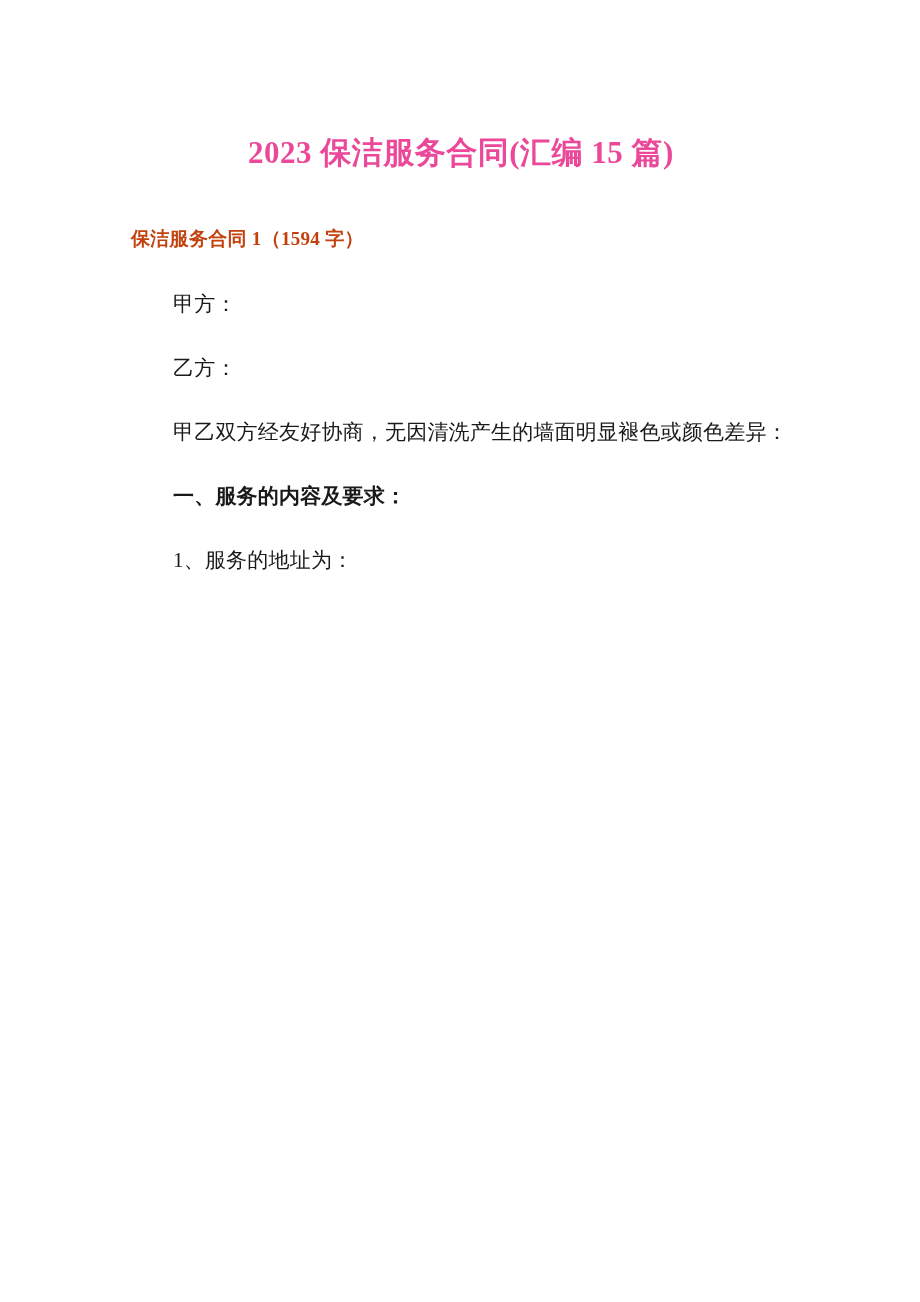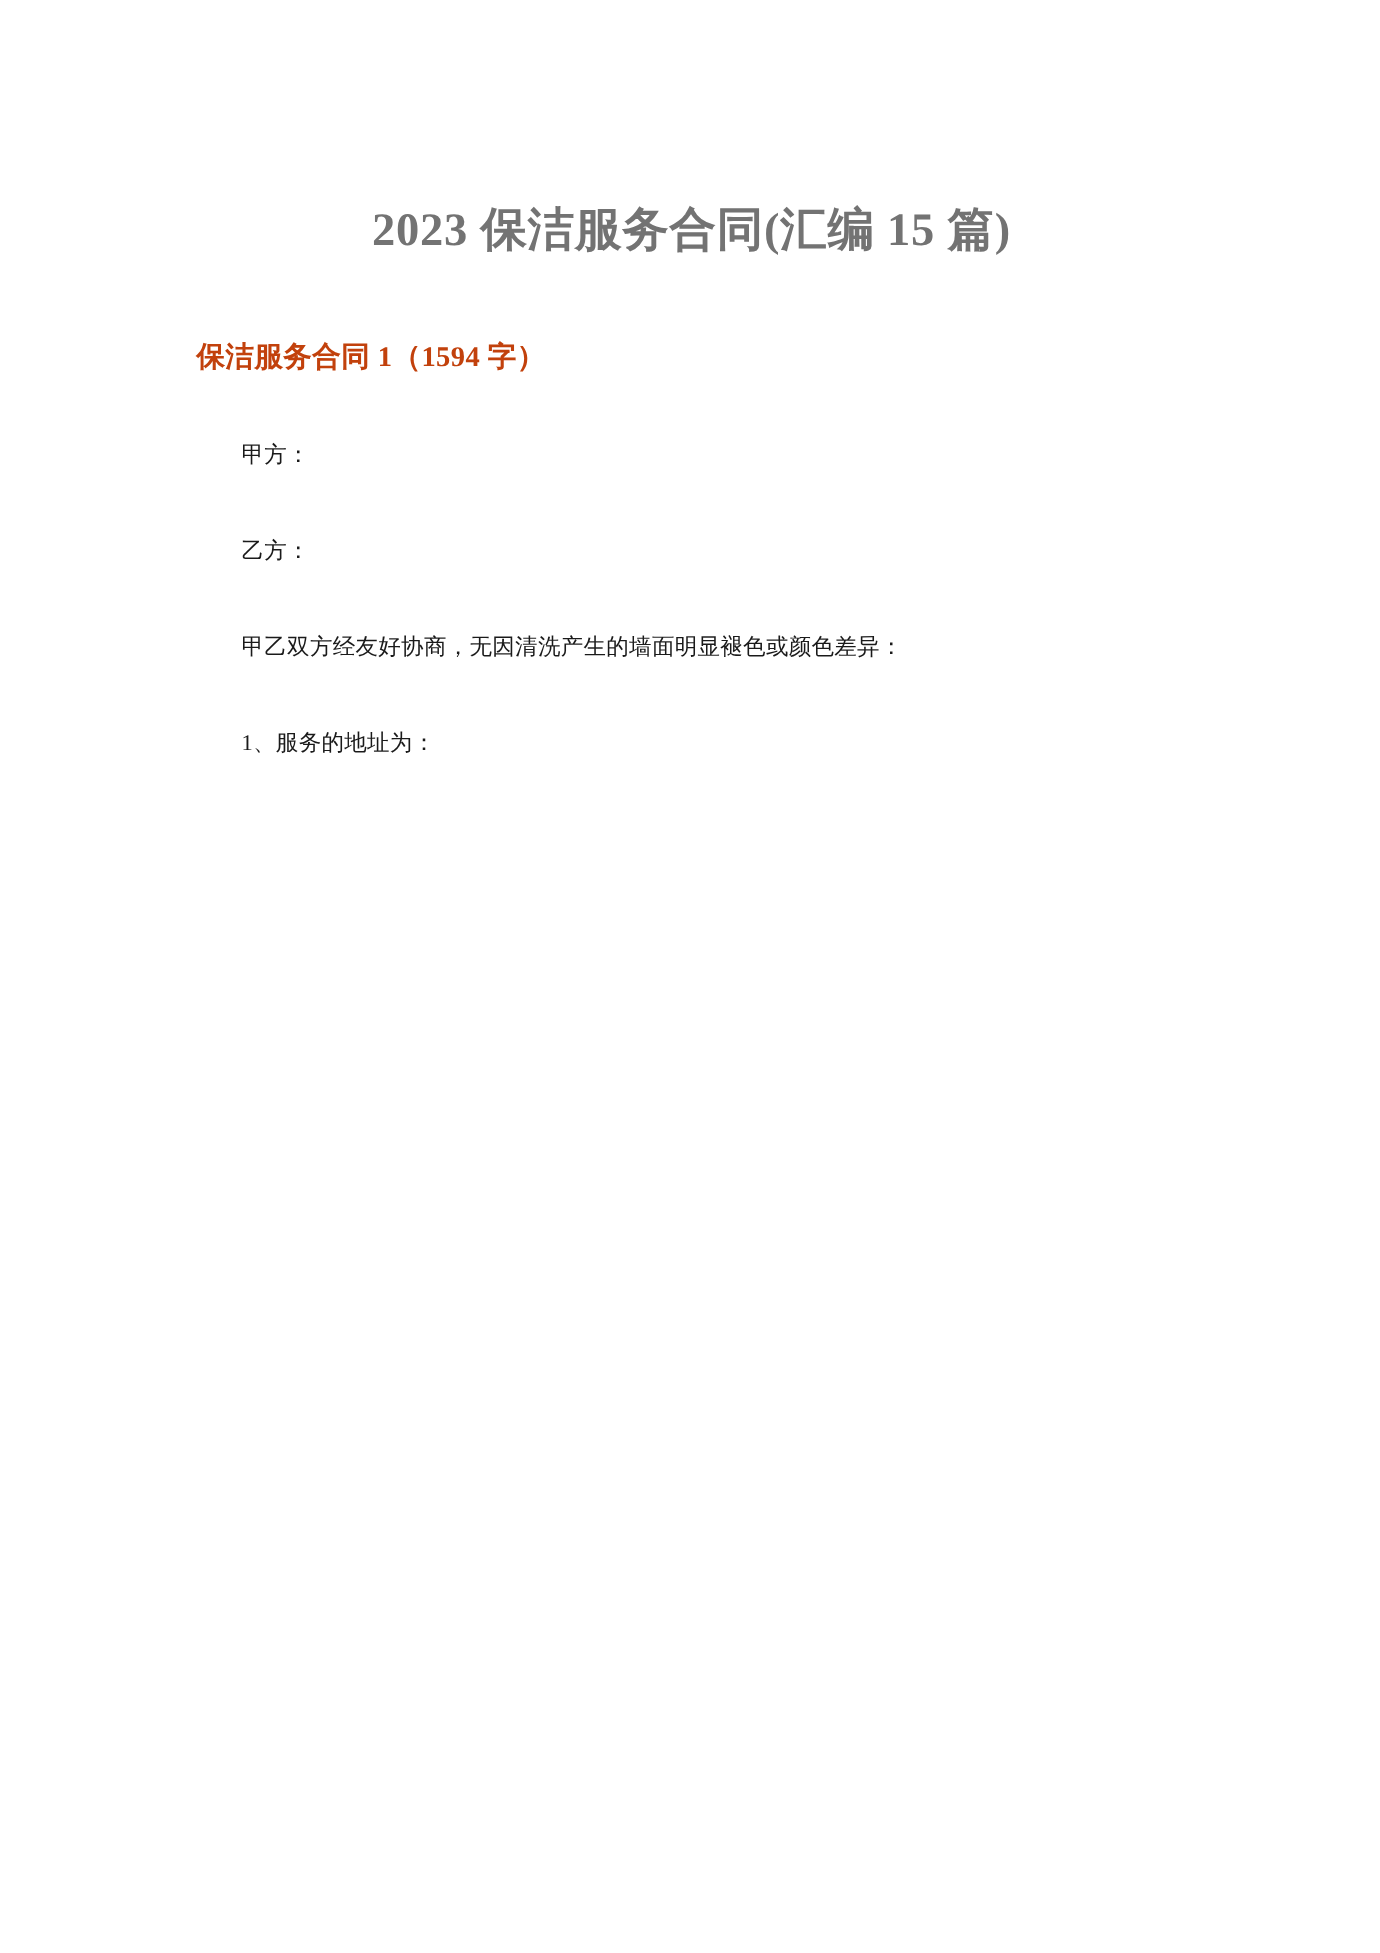--- a/index.html
+++ b/index.html
@@ -32,21 +32,21 @@
     width: 660px;
   }
 
   
   .doc-title {
     margin: 0;
     padding: 0;
     text-align: center;
     font-size: 31px;
     font-weight: bold;
-    color: #737373;
+    color: #ec4899;
     line-height: 1.3;
     letter-spacing: 0.5px;
     padding-top: 133px;
     white-space: nowrap;
   }
 
   
   .sub-heading {
     margin: 0;
     padding: 0;
@@ -56,21 +56,21 @@
     line-height: 1.4;
     text-align: left;
     padding-top: 53px;
     letter-spacing: 0.3px;
   }
 
   
   .para {
     margin: 0;
     padding: 0;
-    font-size: 15px;
+    font-size: 21px;
     line-height: 45px;
     text-align: justify;
     text-justify: inter-ideograph;
     text-indent: 2em;
     color: #1a1a1a;
     letter-spacing: 0.2px;
   }
   .para.first { padding-top: 29px; }
   .para.gap   { padding-top: 19px; }
 
@@ -87,19 +87,20 @@
     <h1 class="doc-title">2023 保洁服务合同(汇编 15 篇)</h1>
 
     <h2 class="sub-heading">保洁服务合同 1（1594 字）</h2>
 
     <p class="para first">甲方：</p>
 
     <p class="para gap">乙方：</p>
 
     <p class="para gap">甲乙双方经友好协商，无因清洗产生的墙面明显褪色或颜色差异：</p>
 
+    <p class="para gap bold">一、服务的内容及要求：</p>
 
     <p class="para gap">1、服务的地址为：</p>
 
 
 
   </div>
 </div>
 
 </body></html>

